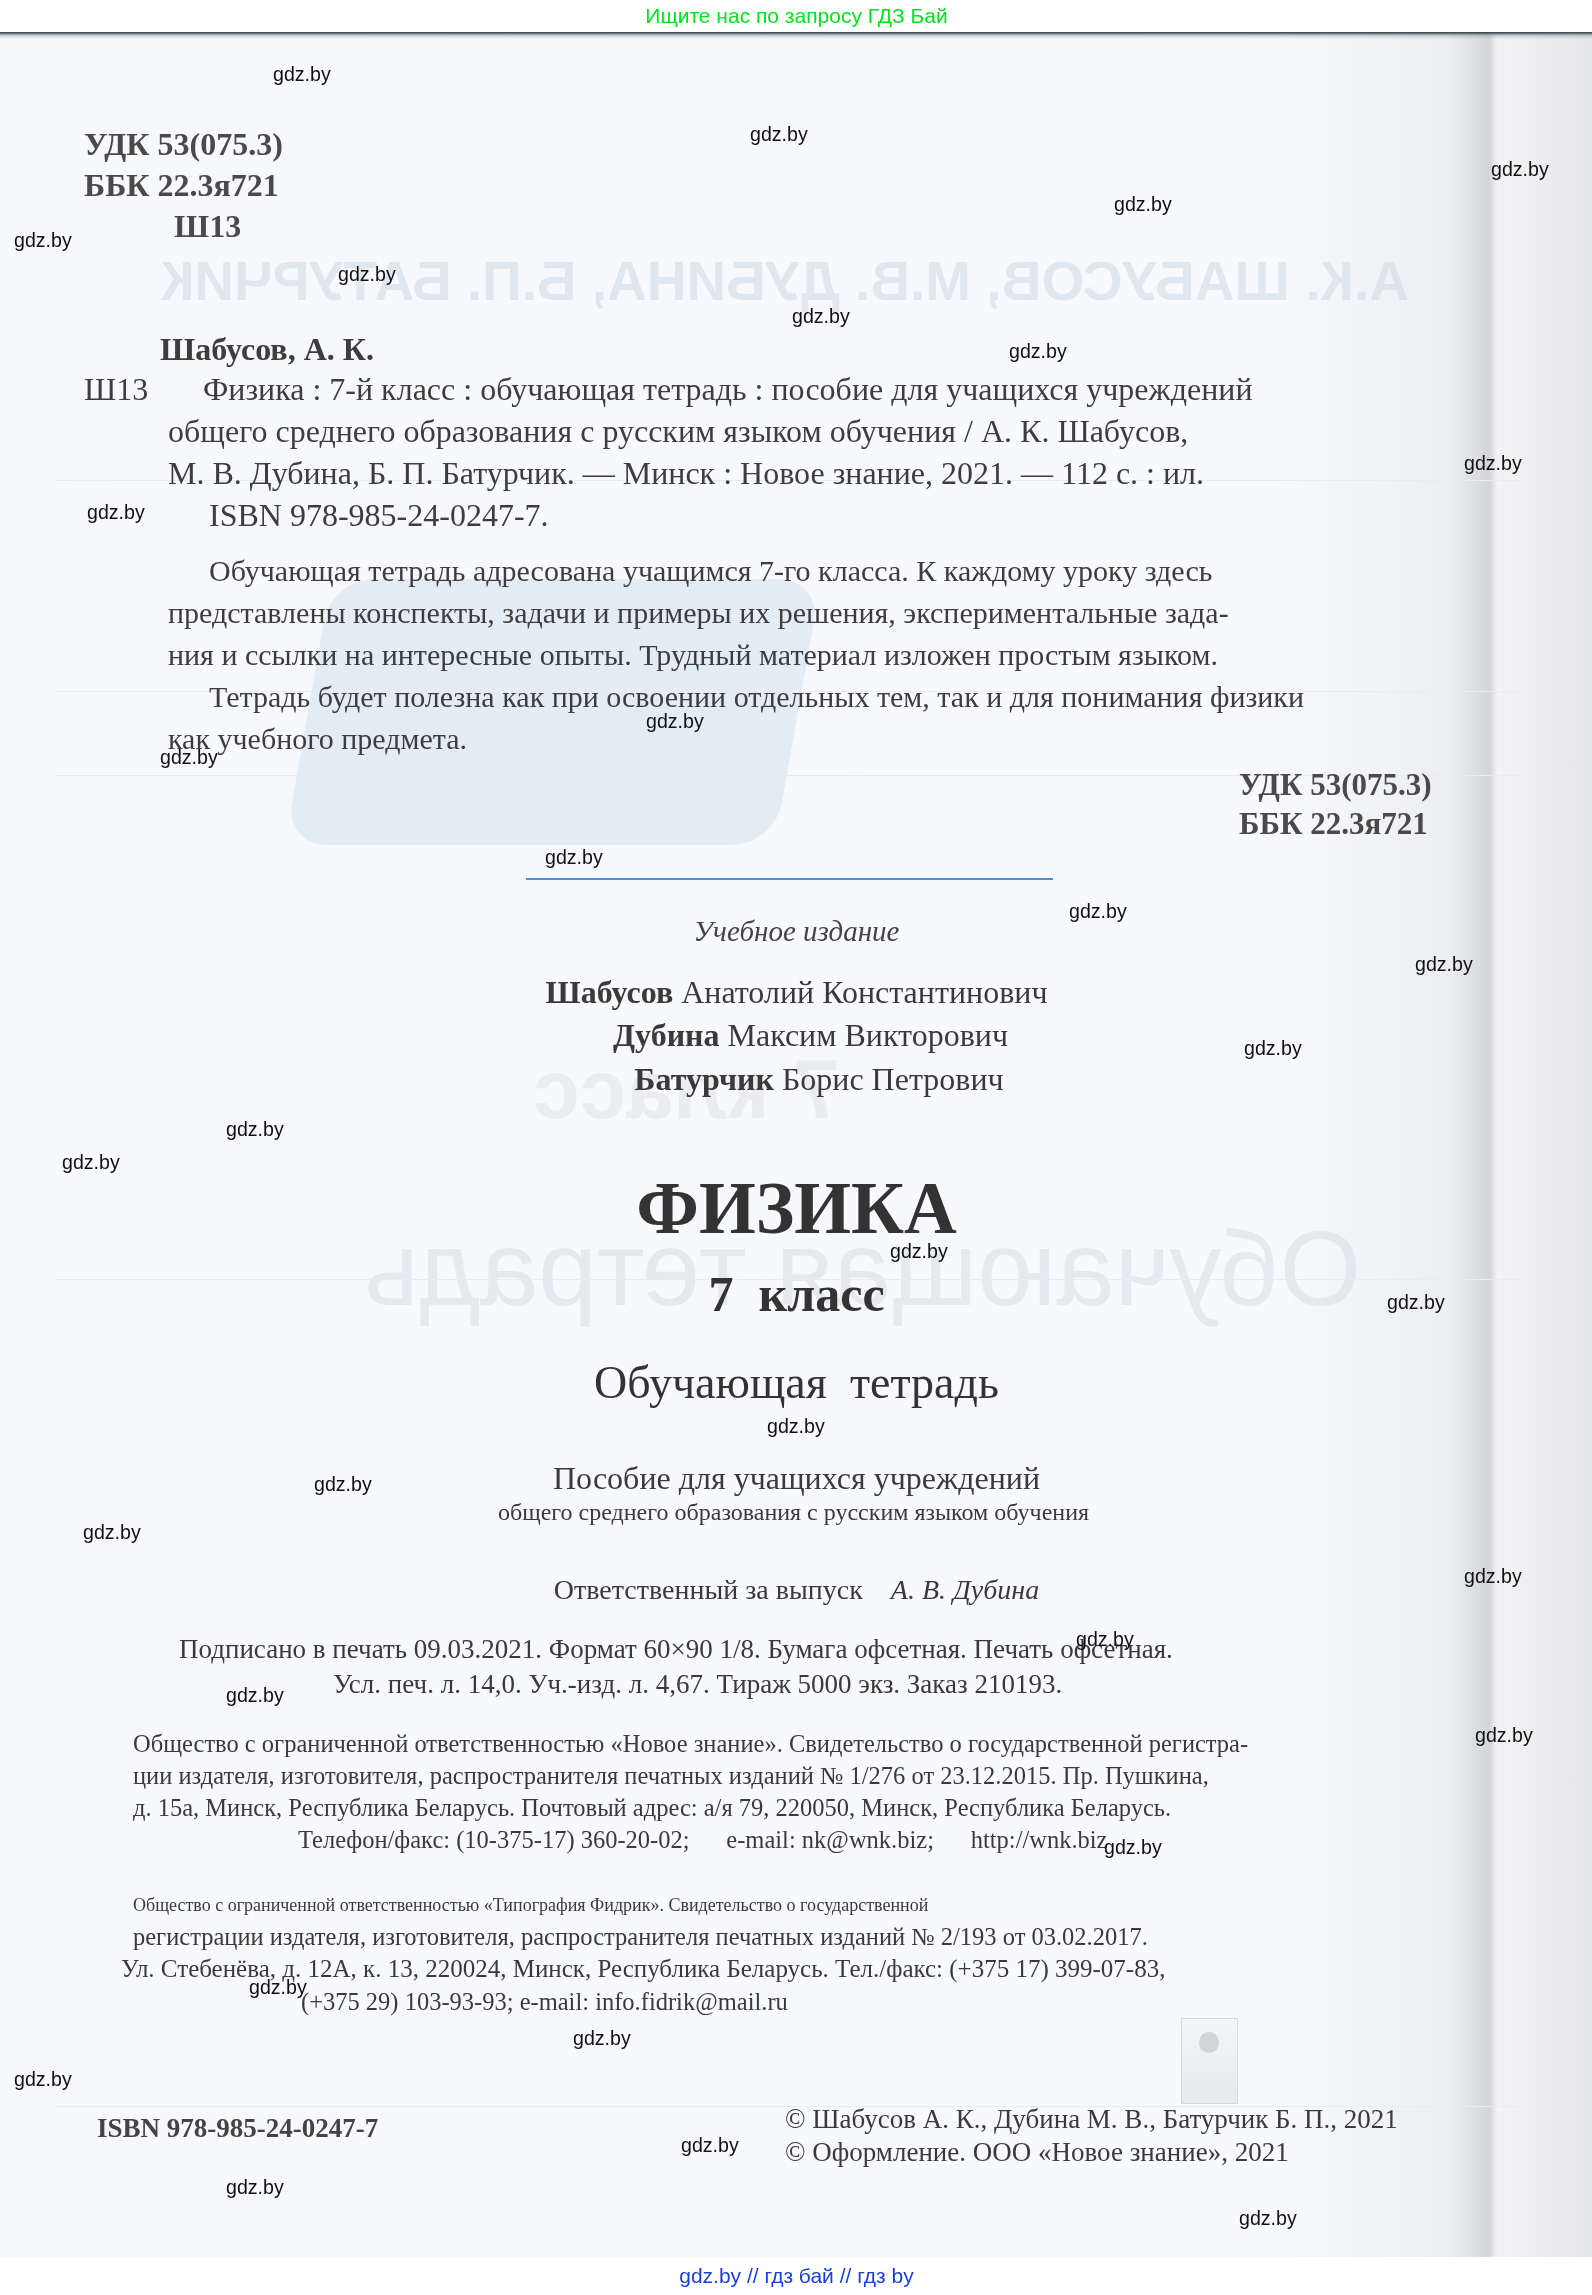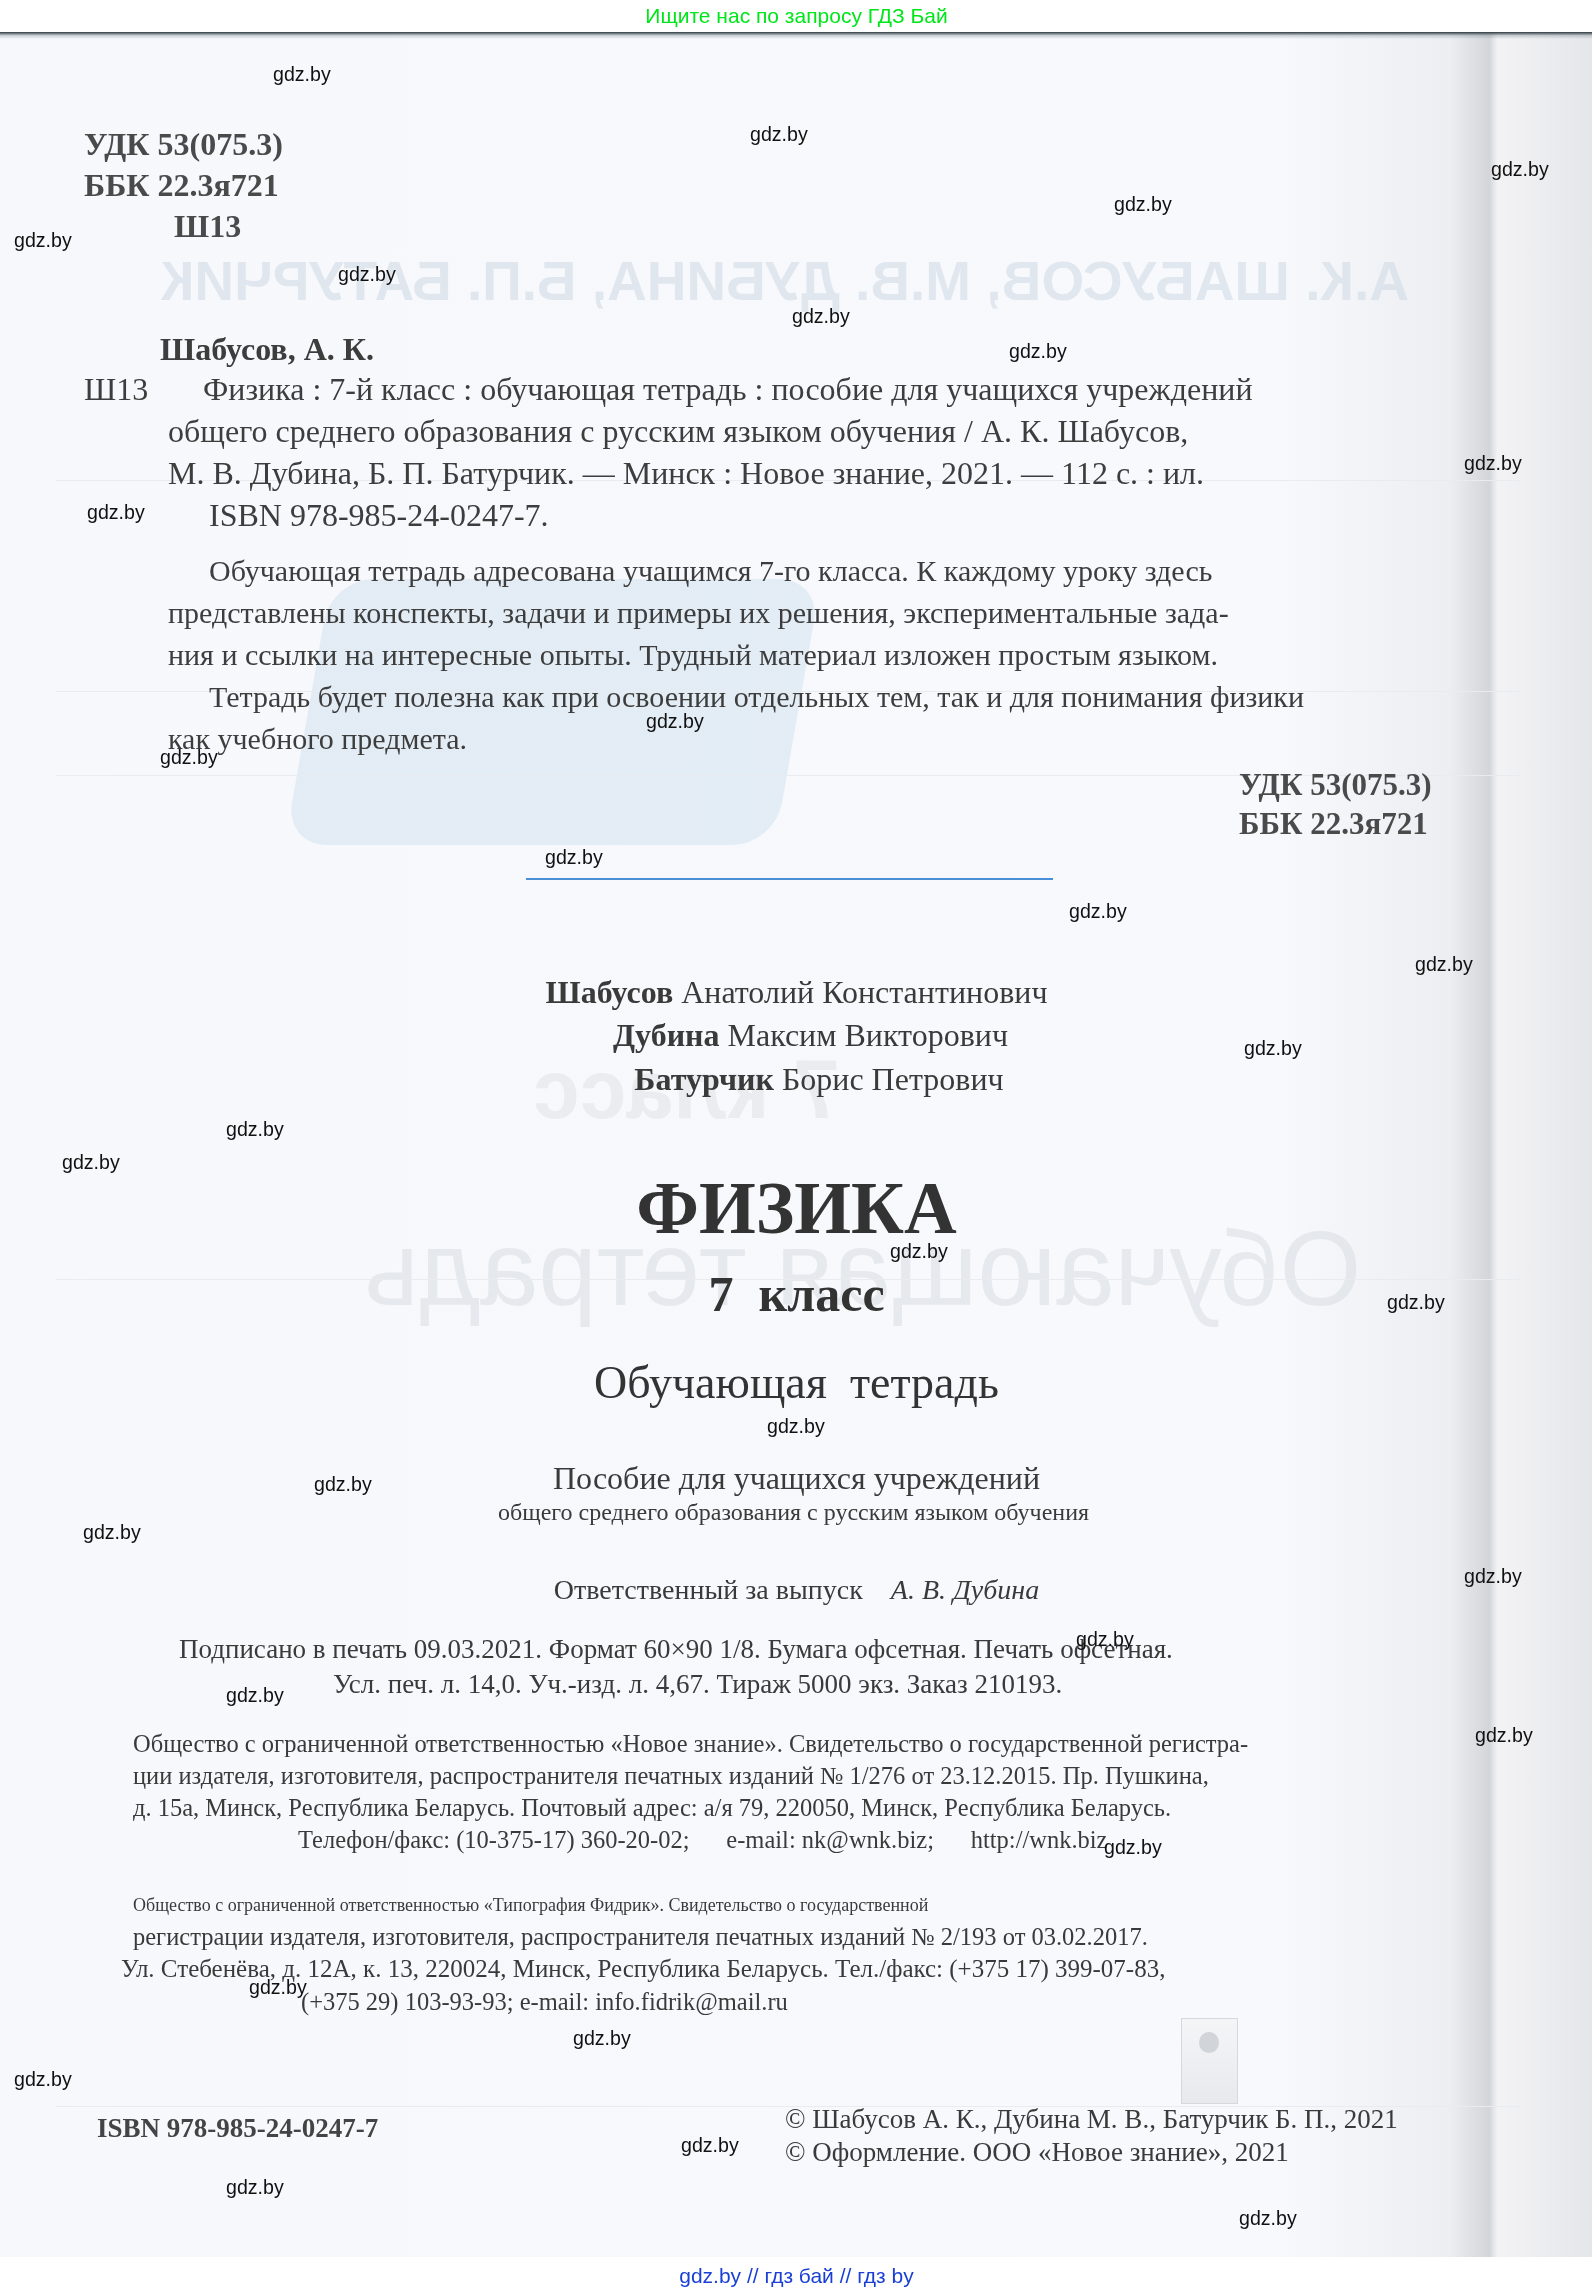--- a/index.html
+++ b/index.html
@@ -96,20 +96,21 @@
   <div class="t para" style="left:168px; top:559px;">представлены конспекты, задачи и примеры их решения, экспериментальные зада-</div>
   <div class="t para" style="left:168px; top:601px;">ния и ссылки на интересные опыты. Трудный материал изложен простым языком.</div>
   <div class="t para" style="left:209px; top:643px;">Тетрадь будет полезна как при освоении отдельных тем, так и для понимания физики</div>
   <div class="t para" style="left:168px; top:685px;">как учебного предмета.</div>
 
   <div class="t udk" style="left:1239px; top:732px; font-size:31px;">УДК 53(075.3)</div>
   <div class="t udk" style="left:1239px; top:771px; font-size:31px;">ББК 22.3я721</div>
 
   <div class="divider"></div>
 
+  <div class="t center" style="left:0; width:1593px; top:883px; font-size:29px; font-style:italic; color:#444;">Учебное издание</div>
   <div class="t center" style="left:0; width:1593px; top:939px; font-size:32px; line-height:43px; color:#3a3a3a;">
     <b>Шабусов</b><span> Анатолий Константинович</span>
   </div>
   <div class="t center" style="left:0; width:1593px; top:982px; font-size:32px; line-height:43px; color:#3a3a3a; padding-left:28px; box-sizing:border-box;">
     <b>Дубина</b><span> Максим Викторович</span>
   </div>
   <div class="t center" style="left:0; width:1593px; top:1026px; font-size:32px; line-height:43px; color:#3a3a3a; padding-left:45px; box-sizing:border-box;">
     <b>Батурчик</b><span> Борис Петрович</span>
   </div>
 

